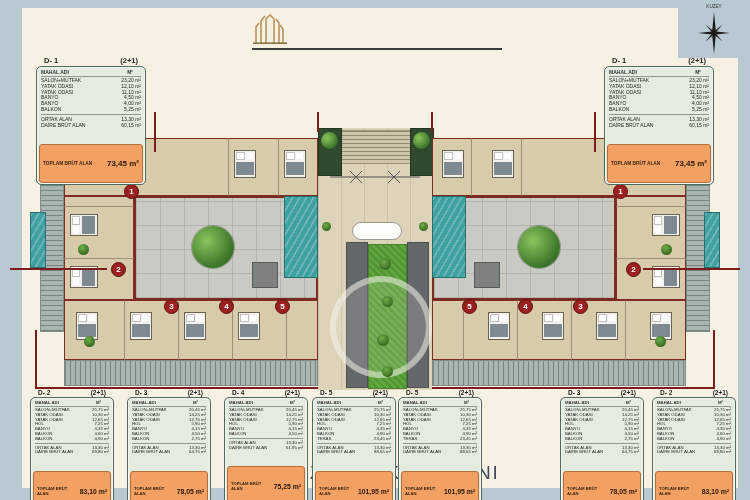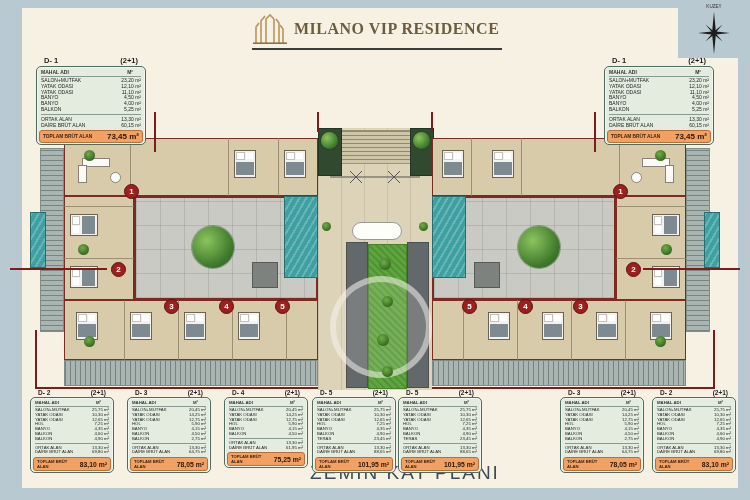--- a/index.html
+++ b/index.html
@@ -72,21 +72,21 @@
   .lg .ut-head{font-size:7.5px;}
   .ut-body{background:#e3ecdf;border:1px solid #4f6a5f;border-radius:5px;padding:2px 4px 2px;box-shadow:0 0 0 1px rgba(255,255,255,.5) inset;}
   .ut-cols{display:flex;justify-content:space-between;font-size:4.3px;font-weight:bold;color:#333;
            border-bottom:1px solid #8a9a90;padding-bottom:1px;margin-bottom:1px;}
   .lg .ut-cols{font-size:5px;}
   .ut-cols span:last-child{padding-right:8px;}
   .ut-row{display:flex;justify-content:space-between;font-size:4.3px;line-height:4.8px;color:#1d1d1d;}
   .lg .ut-row{font-size:5px;line-height:5.8px;}
   .ut-sep{border-top:1px solid #8a9a90;margin:1.5px 0;}
   .ut-total{display:flex;align-items:center;justify-content:space-between;background:#f2a163;border:1px solid #b5703a;
-            border-radius:3px;margin:2px -2px -1px;padding:1px 3px;}
+            border-radius:3px;margin:16px -2px -1px;padding:14px 3px;}
   .ut-total .tl{font-size:4.2px;font-weight:bold;color:#3a2410;}
   .ut-total .tv{font-size:6.8px;font-weight:bold;color:#26160a;white-space:nowrap;}
   .lg .ut-total .tl{font-size:4.8px;}
   .lg .ut-total .tv{font-size:8px;}
 </style>
 </head>
 <body>
 
 <div class="canvas">
   <div class="page"></div>
@@ -96,21 +96,20 @@
       <g stroke="#b9945a" stroke-width="1.6" fill="none">
         <path d="M4 30 V14 L7 10"></path>
         <path d="M9 30 V8 L13 3"></path>
         <path d="M14 30 V6 L18 2 L22 6"></path>
         <path d="M22 6 V30"></path>
         <path d="M27 30 V10 L24 6"></path>
         <path d="M31 30 V16 L28 12"></path>
       </g>
       <rect x="1" y="29.4" width="34" height="1.6" fill="#8a7344"></rect>
     </svg>
-    <div class="brand-title">MILANO VIP RESIDENCE</div>
   </div>
   <div class="brand-rule"></div>
 
   <div class="compass-patch"></div>
   <svg class="compass" width="36" height="54" viewBox="0 0 36 54">
     <text x="18" y="6" text-anchor="middle" font-size="4.6" fill="#333">KUZEY</text>
     <g fill="#1c1c1c">
       <g transform="rotate(45 18 31)">
         <polygon points="18,19 19.2,31 18,43 16.8,31"></polygon>
         <polygon points="6,31 18,29.9 30,31 18,32.1"></polygon>

